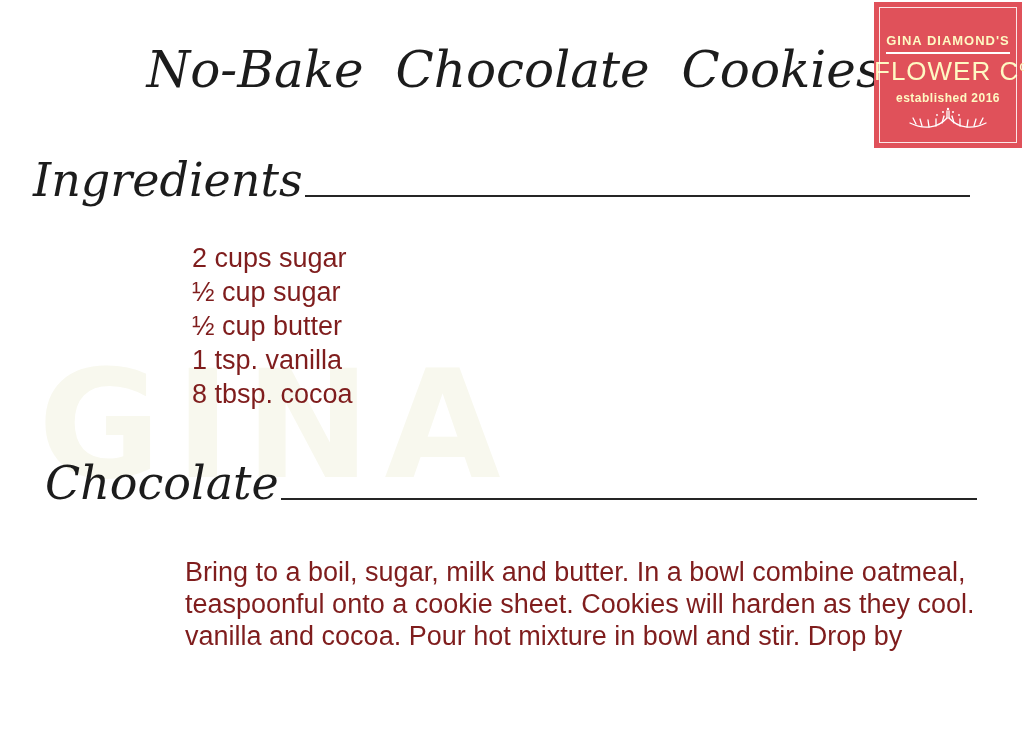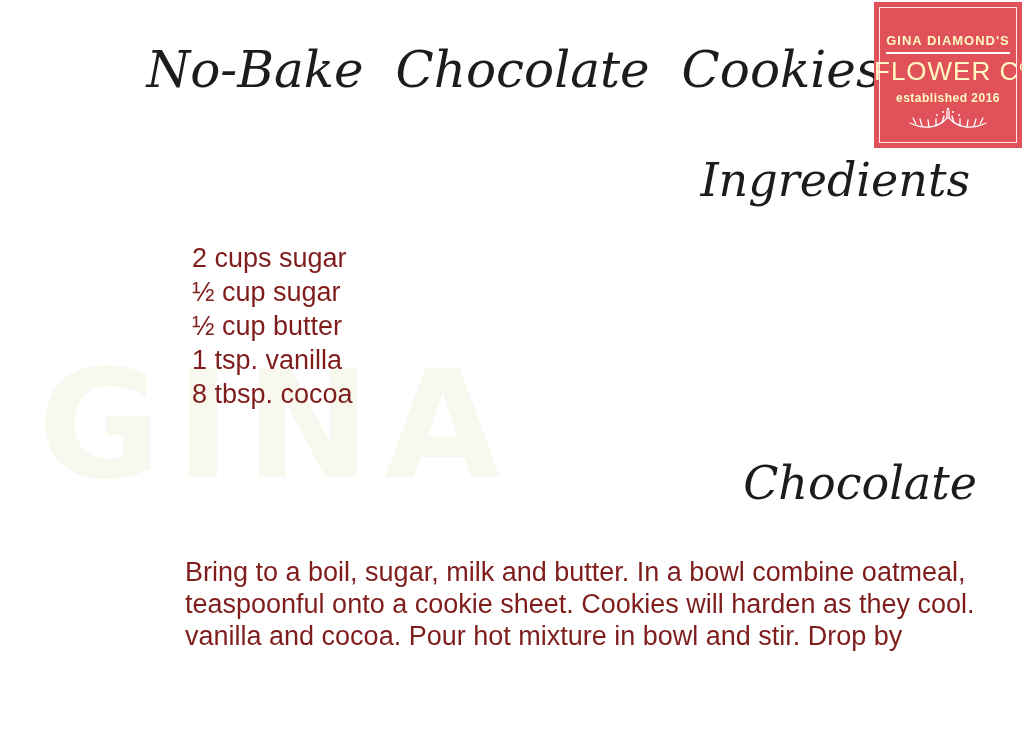--- a/index.html
+++ b/index.html
@@ -41,21 +41,20 @@
     text-align:center;
     font-size:50px;
     word-spacing:16px;
     padding-left:20px;
   }
 
   .heading-row {
     position:absolute;
     display:flex;
     align-items:flex-end;
-    flex-direction:column;
   }
   .heading-row .script { font-size:46px; }
   .heading-rule {
     flex:1;
     border-bottom:2px solid #252525;
     margin-bottom:6px;
     margin-left:2px;
   }
   .heading-row.ingredients { top:157px; left:33px; right:54px; }
   .heading-row.directions  { top:460px; left:45px; right:47px; }

